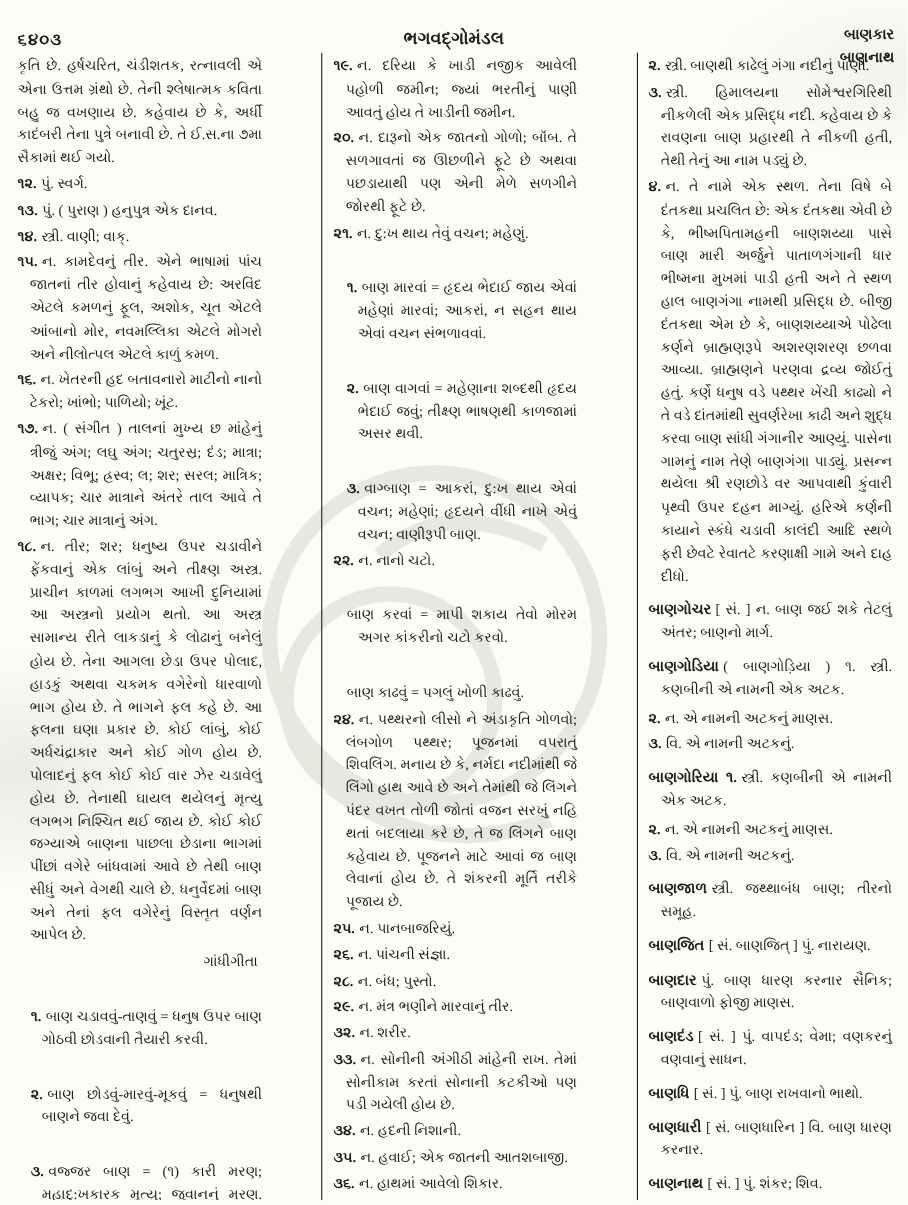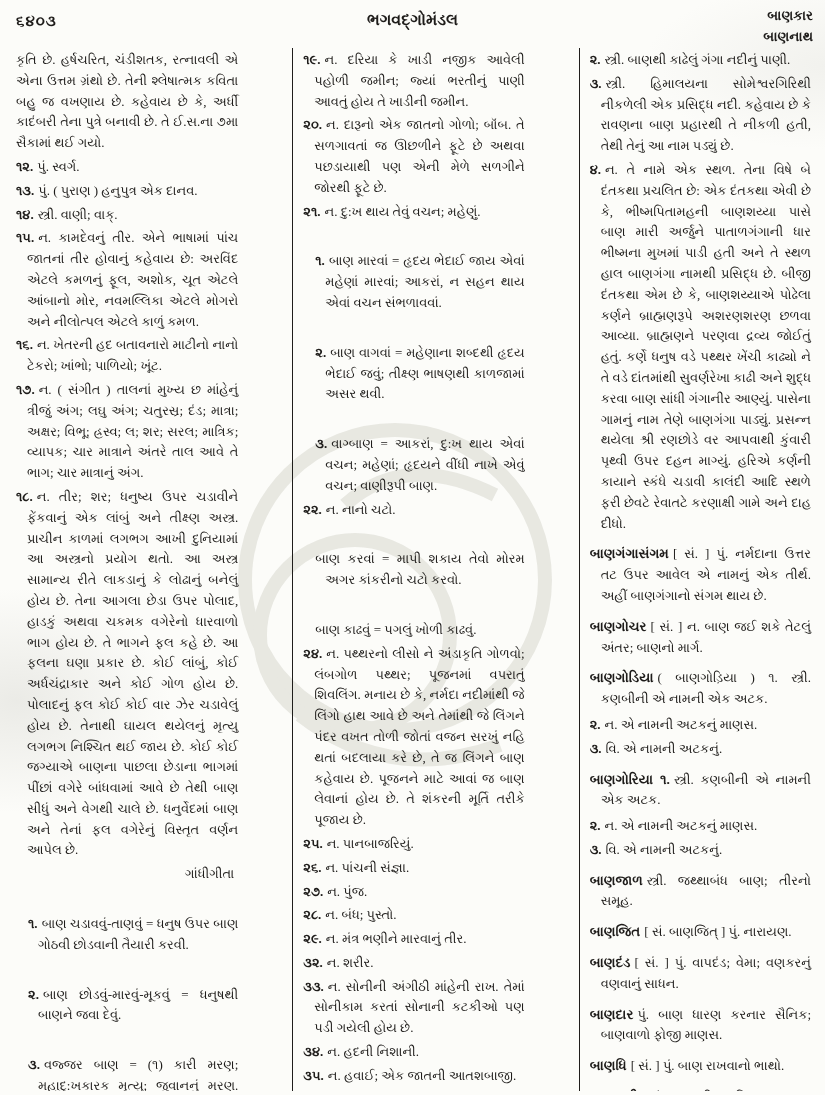--- a/index.html
+++ b/index.html
@@ -12,21 +12,21 @@
     overflow:hidden;
   }
   .page{
     position:absolute;inset:0;
     background:
       radial-gradient(220px 160px at 2% 64%, rgba(190,190,182,.28), rgba(190,190,182,0) 70%),
       radial-gradient(260px 120px at 100% 6%, rgba(200,200,192,.20), rgba(200,200,192,0) 70%),
       #fcfcf9;
   }
   
-  .header{position:relative;height:46px;}
+  .header{position:relative;height:46px;margin-top:15px;}
   .page-number{position:absolute;left:16px;top:13px;font-weight:bold;font-size:15px;letter-spacing:1px;}
   .doc-title{position:absolute;left:0;right:0;top:11px;text-align:center;font-weight:bold;font-size:16px;}
   .guide-words{position:absolute;right:12px;top:5px;text-align:right;font-weight:bold;font-size:13.5px;line-height:21px;}
   
   .columns{
     position:absolute;top:48px;left:6px;right:6px;bottom:4px;
     display:flex;
     gap:46px;
   }
   .col{
@@ -125,72 +125,71 @@
 
 
         <p class="para idiom"><span class="p-n"></span><span class="p-t">બાણ કાઢવું = પગલું ખોળી કાઢવું.</span></p>
 
         <p class="para"><span class="p-n">૨૪.</span><span class="p-t">ન. પથ્થરનો લીસો ને અંડાકૃતિ ગોળવો; લંબગોળ પથ્થર; પૂજનમાં વપરાતું શિવલિંગ. મનાય છે કે, નર્મદા નદીમાંથી જે લિંગો હાથ આવે છે અને તેમાંથી જે લિંગને પંદર વખત તોળી જોતાં વજન સરખું નહિ થતાં બદલાયા કરે છે, તે જ લિંગને બાણ કહેવાય છે. પૂજનને માટે આવાં જ બાણ લેવાનાં હોય છે. તે શંકરની મૂર્તિ તરીકે પૂજાય છે.</span></p>
 
         <p class="para"><span class="p-n">૨૫.</span><span class="p-t">ન. પાનબાજરિયું.</span></p>
 
         <p class="para"><span class="p-n">૨૬.</span><span class="p-t">ન. પાંચની સંજ્ઞા.</span></p>
 
-        <p class="para"><span class="p-n">૨૭.</span><span class="p-t">ન. પુંજ.</span></p>
 
         <p class="para"><span class="p-n">૨૮.</span><span class="p-t">ન. બંધ; પુસ્તો.</span></p>
 
         <p class="para"><span class="p-n">૨૯.</span><span class="p-t">ન. મંત્ર ભણીને મારવાનું તીર.</span></p>
 
 
 
         <p class="para"><span class="p-n">૩૨.</span><span class="p-t">ન. શરીર.</span></p>
 
         <p class="para"><span class="p-n">૩૩.</span><span class="p-t">ન. સોનીની અંગીઠી માંહેની રાખ. તેમાં સોનીકામ કરતાં સોનાની કટકીઓ પણ પડી ગયેલી હોય છે.</span></p>
 
         <p class="para"><span class="p-n">૩૪.</span><span class="p-t">ન. હદની નિશાની.</span></p>
 
         <p class="para"><span class="p-n">૩૫.</span><span class="p-t">ન. હવાઈ; એક જાતની આતશબાજી.</span></p>
 
+        <p class="para"><span class="p-n">૩૬.</span><span class="p-t">ન. હાથમાં આવેલો શિકાર.</span></p>
 
         <p class="para entry"><span class="p-n">બાણકાર</span><span class="p-t">વિ. બાણ બનાવનાર.</span></p>
 
       </div>
 
     <div class="col">
 
         <p class="para"><span class="p-n">૨.</span><span class="p-t">સ્ત્રી. બાણથી કાઢેલું ગંગા નદીનું પાણી.</span></p>
 
         <p class="para"><span class="p-n">૩.</span><span class="p-t">સ્ત્રી. હિમાલયના સોમેશ્વરગિરિથી નીકળેલી એક પ્રસિદ્ધ નદી. કહેવાય છે કે રાવણના બાણ પ્રહારથી તે નીકળી હતી, તેથી તેનું આ નામ પડ્યું છે.</span></p>
 
         <p class="para"><span class="p-n">૪.</span><span class="p-t">ન. તે નામે એક સ્થળ. તેના વિષે બે દંતકથા પ્રચલિત છે: એક દંતકથા એવી છે કે, ભીષ્મપિતામહની બાણશય્યા પાસે બાણ મારી અર્જુને પાતાળગંગાની ધાર ભીષ્મના મુખમાં પાડી હતી અને તે સ્થળ હાલ બાણગંગા નામથી પ્રસિદ્ધ છે. બીજી દંતકથા એમ છે કે, બાણશય્યાએ પોઢેલા કર્ણને બ્રાહ્મણરૂપે અશરણશરણ છળવા આવ્યા. બ્રાહ્મણને પરણવા દ્રવ્ય જોઈતું હતું. કર્ણે ધનુષ વડે પથ્થર ખેંચી કાઢ્યો ને તે વડે દાંતમાંથી સુવર્ણરેખા કાઢી અને શુદ્ધ કરવા બાણ સાંધી ગંગાનીર આણ્યું. પાસેના ગામનું નામ તેણે બાણગંગા પાડ્યું. પ્રસન્ન થયેલા શ્રી રણછોડે વર આપવાથી કુંવારી પૃથ્વી ઉપર દહન માગ્યું. હરિએ કર્ણની કાયાને સ્કંધે ચડાવી કાલંદી આદિ સ્થળે ફરી છેવટે રેવાતટે કરણાક્ષી ગામે અને દાહ દીધો.</span></p>
 
-        <p class="para entry"><span class="p-n">બાણગંગાસંગમ</span><span class="p-t">[ સં. ] પું. નર્મદાના ઉત્તર તટ ઉપર આવેલ એ નામનું એક તીર્થ. અહીં બાણગંગાનો સંગમ થાય છે.</span></p>
 
         <p class="para entry"><span class="p-n">બાણગોચર</span><span class="p-t">[ સં. ] ન. બાણ જઈ શકે તેટલું અંતર; બાણનો માર્ગ.</span></p>
 
         <p class="para entry"><span class="p-n">બાણગોડિયા</span><span class="p-t">( બાણગોડ઼િયા ) ૧. સ્ત્રી. કણબીની એ નામની એક અટક.</span></p>
 
         <p class="para"><span class="p-n">૨.</span><span class="p-t">ન. એ નામની અટકનું માણસ.</span></p>
 
         <p class="para"><span class="p-n">૩.</span><span class="p-t">વિ. એ નામની અટકનું.</span></p>
 
         <p class="para entry"><span class="p-n">બાણગોરિયા ૧.</span><span class="p-t">સ્ત્રી. કણબીની એ નામની એક અટક.</span></p>
 
         <p class="para"><span class="p-n">૨.</span><span class="p-t">ન. એ નામની અટકનું માણસ.</span></p>
 
         <p class="para"><span class="p-n">૩.</span><span class="p-t">વિ. એ નામની અટકનું.</span></p>
 
         <p class="para entry"><span class="p-n">બાણજાળ</span><span class="p-t">સ્ત્રી. જથ્થાબંધ બાણ; તીરનો સમૂહ.</span></p>
 
         <p class="para entry"><span class="p-n">બાણજિત</span><span class="p-t">[ સં. બાણજિત્ ] પું. નારાયણ.</span></p>
 
+        <p class="para entry"><span class="p-n">બાણદાર</span><span class="p-t">પું. બાણ ધારણ કરનાર સૈનિક; બાણવાળો ફોજી માણસ.</span></p>
+
         <p class="para entry"><span class="p-n">બાણદંડ</span><span class="p-t">[ સં. ] પું. વાપદંડ; વેમા; વણકરનું વણવાનું સાધન.</span></p>
-
-        <p class="para entry"><span class="p-n">બાણદાર</span><span class="p-t">પું. બાણ ધારણ કરનાર સૈનિક; બાણવાળો ફોજી માણસ.</span></p>
 
         <p class="para entry"><span class="p-n">બાણધિ</span><span class="p-t">[ સં. ] પું. બાણ રાખવાનો ભાથો.</span></p>
 
         <p class="para entry"><span class="p-n">બાણધારી</span><span class="p-t">[ સં. બાણધારિન ] વિ. બાણ ધારણ કરનાર.</span></p>
 
         <p class="para entry"><span class="p-n">બાણનાથ</span><span class="p-t">[ સં. ] પું. શંકર; શિવ.</span></p>
       </div>
 
   </div>
 </div>

